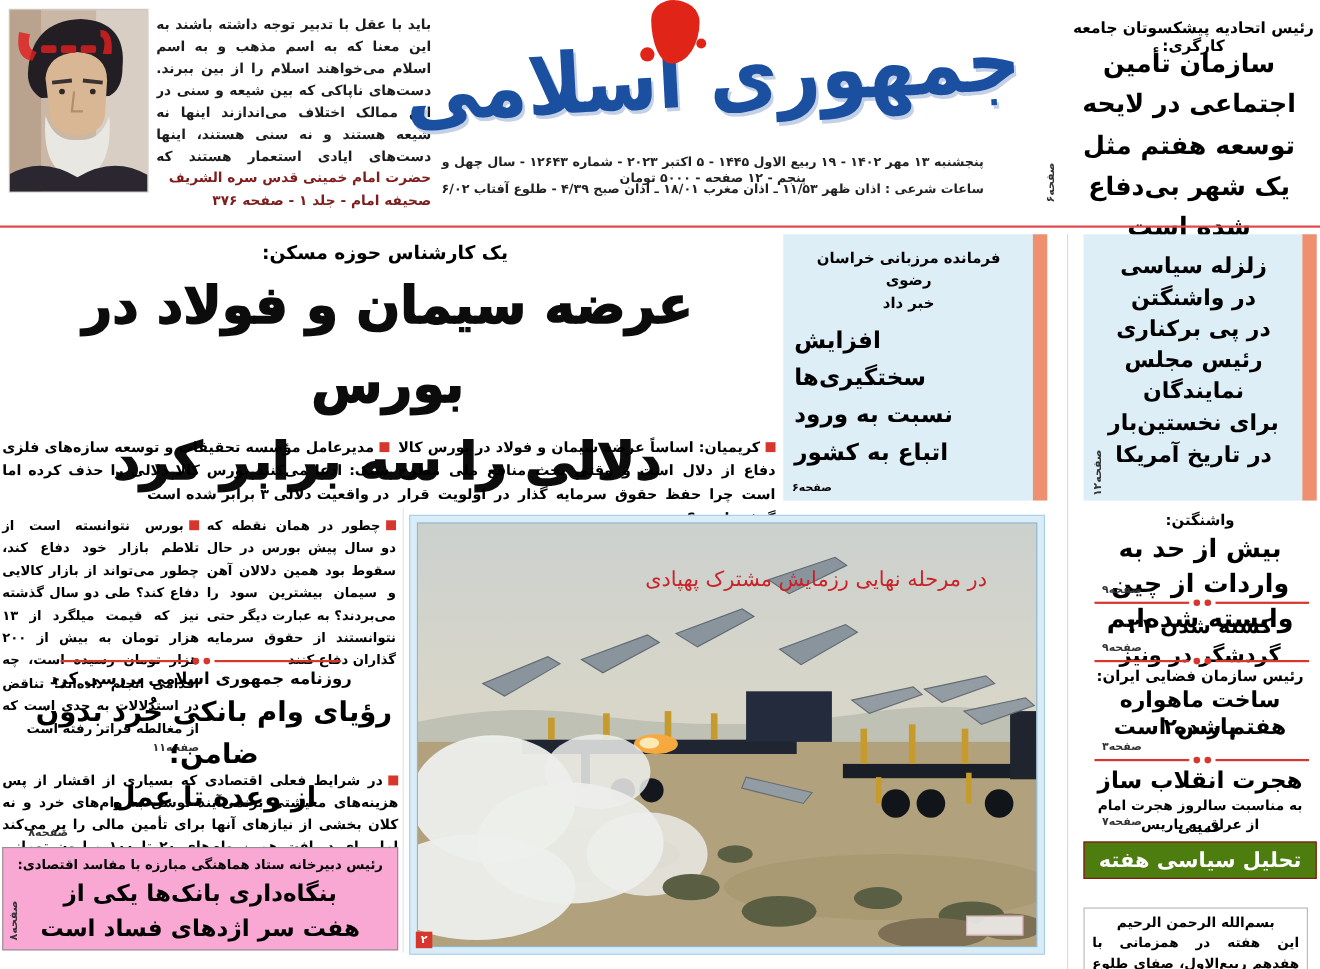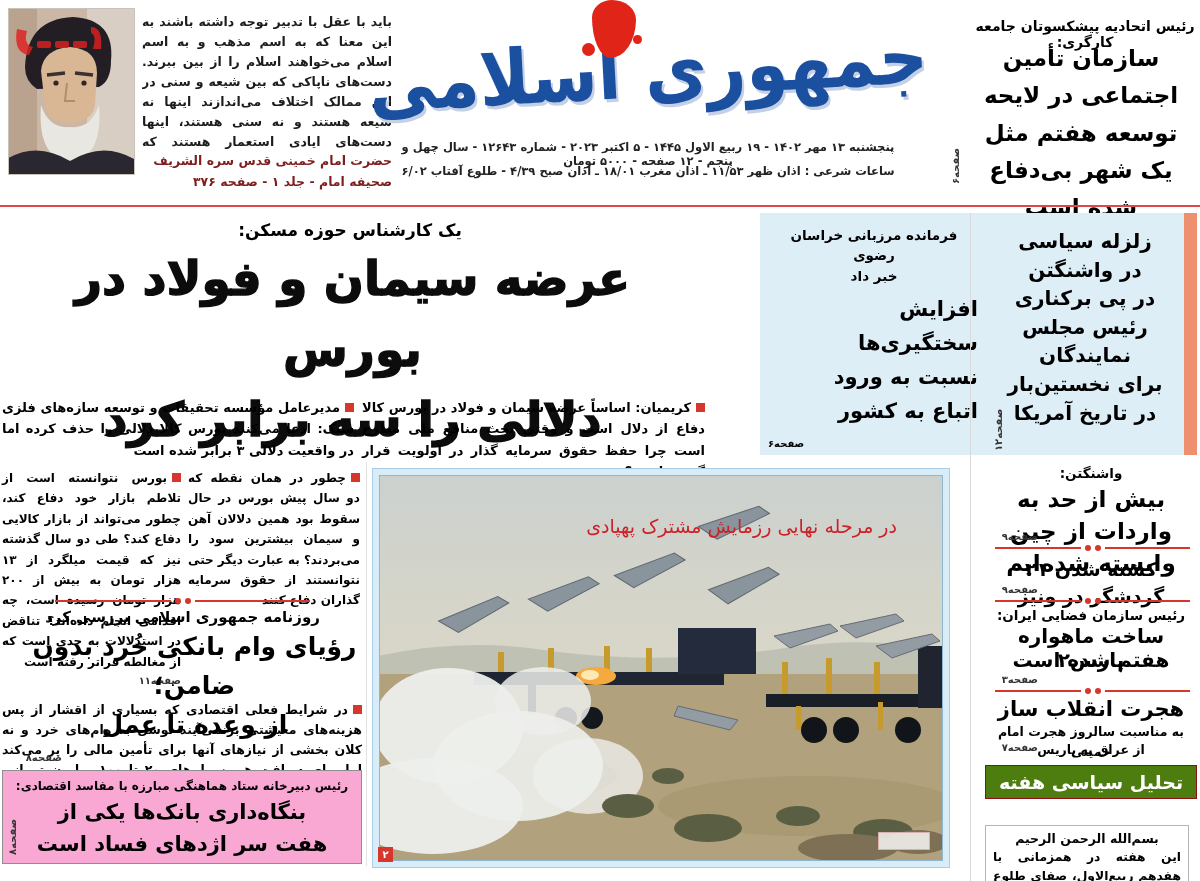--- a/index.html
+++ b/index.html
@@ -46,23 +46,23 @@
   .loan-page { left:2px; top:752px; width:60px; }
 
   .bank-box { left:2px; top:770px; width:360px; height:94px; border:1px solid #8f8f8f; background:#f9a8d4; }
   .bank-kicker { left:0; top:8px; width:100%; font-size:12px; font-weight:bold; text-align:center; }
   .bank-head { left:0; top:26px; width:100%; font-size:21px; font-weight:bold; text-align:center; line-height:1.5; }
   .bank-page { left:4px; bottom:4px; height:40px; }
 
   
   .bluebox { background:#ddeef7; }
   .salmon { position:absolute; right:0; top:0; width:13px; height:100%; background:#ee8f70; }
-  .attba { left:712px; top:213px; width:240px; height:242px; padding:12px 22px 6px 10px;margin-left:48px; }
+  .attba { left:712px; top:213px; width:240px; height:242px; padding:12px 22px 6px 10px; }
   .attba .k { font-size:13.5px; font-weight:bold; text-align:center; line-height:1.5; }
-  .attba .l { font-size:21px; font-weight:bold; text-align:right; line-height:1.62; margin-top:6px; }
+  .attba .l { font-size:21px; font-weight:bold; text-align:left; line-height:1.62; margin-top:6px; }
   .wash { left:985px; top:213px; width:212px; height:242px; padding:14px 20px 6px 8px; }
   .wash .l { font-size:20px; font-weight:bold; text-align:center; line-height:1.43; }
   .box-page { position:absolute; left:8px; bottom:6px; font-size:10px; font-weight:bold; }
 
   
   .photo-frame { left:372px; top:468px; width:578px; height:400px; background:#d9edf8; border:1px solid #a9cde4; padding:6px; }
   .photo { position:relative; width:100%; height:100%; border:1px solid #8fb6cc; overflow:hidden; background:#cdd2cd; }
   .caption { position:absolute; top:32px; right:45px; width:430px; text-align:right; font-size:19px; color:#cb2128; line-height:1.9; z-index:5; }
   .badge2 { position:absolute; left:5px; bottom:5px; width:15px; height:15px; background:#d6362b; color:#fff; font-size:10px; font-weight:bold; display:flex; align-items:center; justify-content:center; z-index:6; }
   .credit { position:absolute; right:12px; bottom:10px; width:52px; height:18px; background:rgba(255,255,255,.8); border:1px solid #d8b0b0; z-index:5; }

